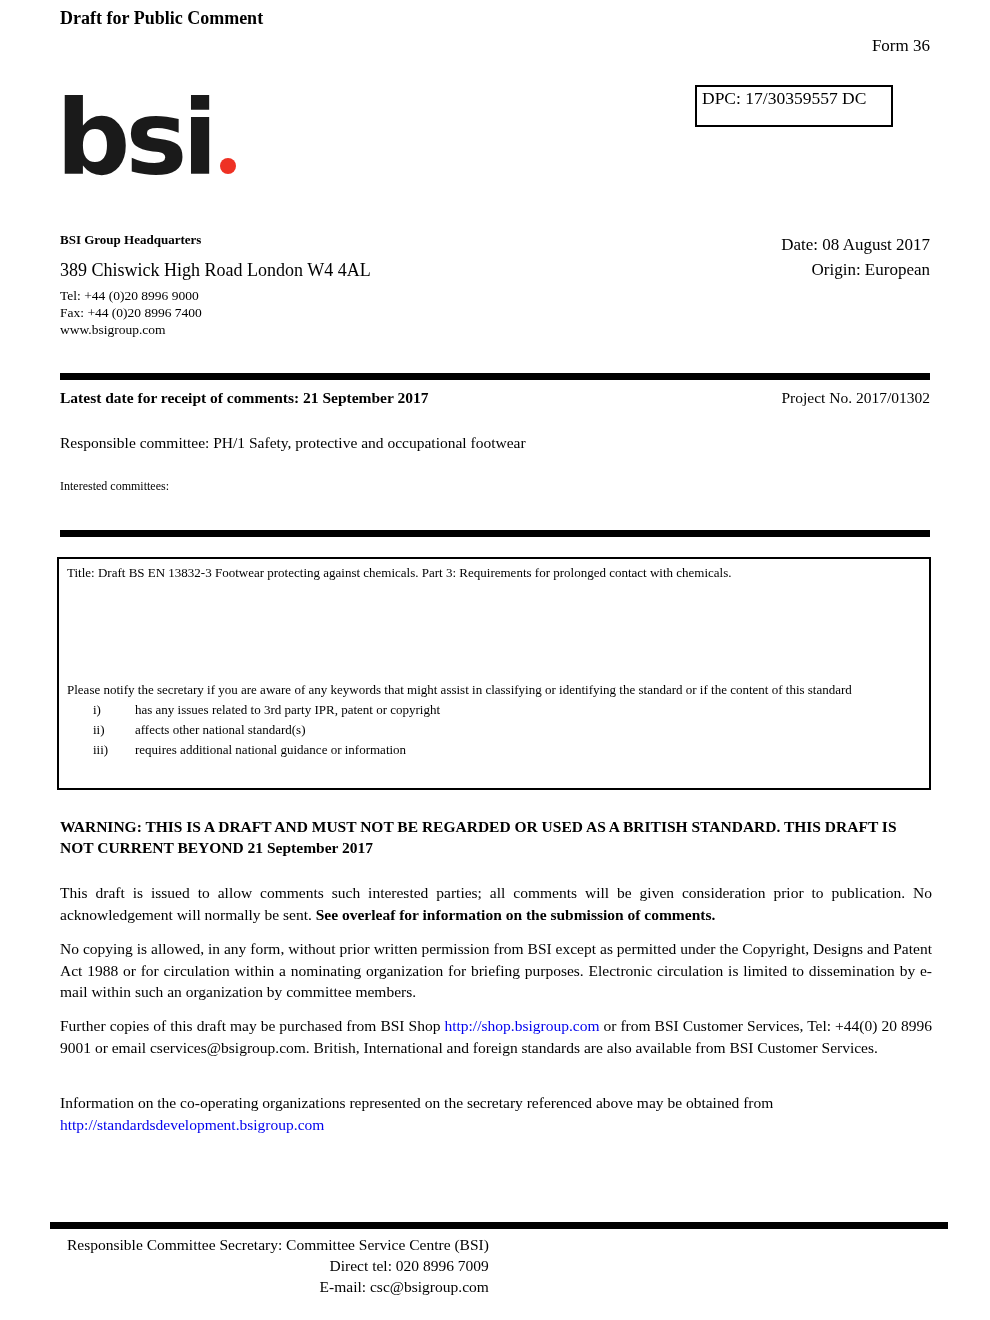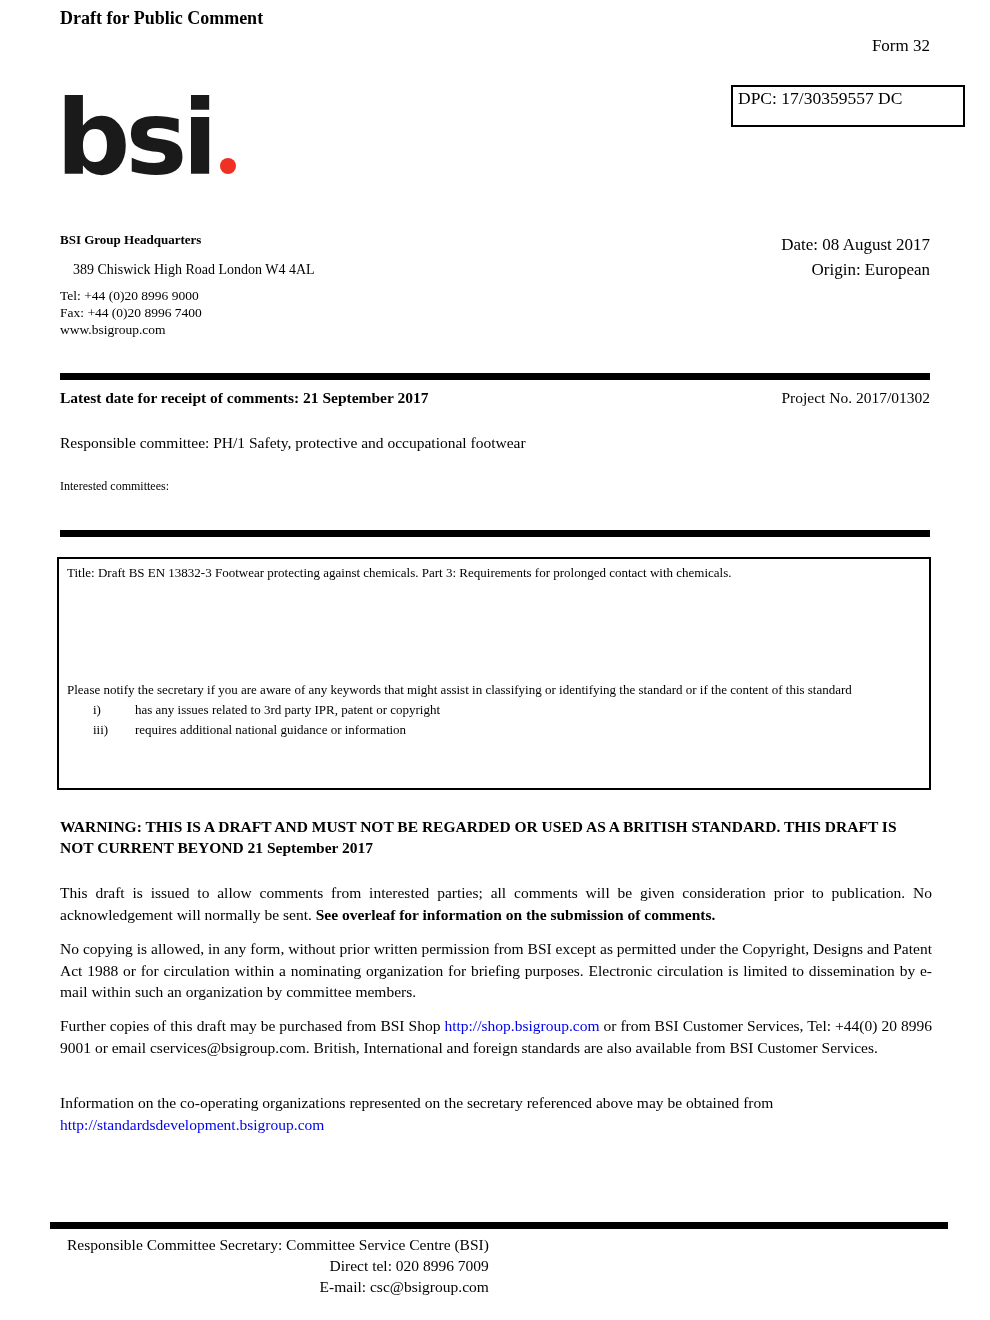--- a/index.html
+++ b/index.html
@@ -9,37 +9,37 @@
     background: #ffffff; color: #000000;
     font-family: "Liberation Serif", serif;
     position: relative; overflow: hidden;
   }
   .abs { position: absolute; }
 
   .draft-label { left: 60px; top: 8px; font-size: 18px; font-weight: bold; }
   .form-no { top: 36px; right: 60px; font-size: 17px; }
 
   .dpc-box {
-    left: 731px; top: 85px; width: 234px; height: 42px;
+    left: 695px; top: 85px; width: 198px; height: 42px;
     border: 2px solid #000; padding: 1px 5px; font-size: 17.5px;
   }
 
   .logo { left: 56px; top: 86px; line-height: 1; white-space: nowrap; }
   .logo-text {
     font-family: "DejaVu Sans", sans-serif; font-weight: bold;
     font-size: 104px; letter-spacing: -5px; color: #1a1a1a; margin-top: 28px;
   }
   .logo-dot {
     display: inline-block; width: 16px; height: 16px;
     border-radius: 50%; background: #ee3124; margin-left: 7px;
   }
 
   .hq { left: 60px; top: 232px; font-size: 13.5px; line-height: 16px; }
   .hq-title { font-weight: bold; font-size: 13px; }
-  .hq-address { margin-top: 14px; font-size: 14px; margin-left: 13px; }
+  .hq-address { margin-top: 14px; font-size: 18px; }
   .hq-tel { margin-top: 10px; }
   .hq-fax { margin-top: 1px; }
   .hq-web { margin-top: 1px; }
 
   .date-origin { right: 60px; top: 232px; text-align: right; font-size: 17px; line-height: 25px; }
 
   .rule { background: #000; height: 7px; }
   .rule1 { left: 60px; top: 373px; width: 870px; }
   .rule2 { left: 60px; top: 530px; width: 870px; }
   .rule3 { left: 50px; top: 1222px; width: 898px; }
@@ -72,21 +72,21 @@
   .p-info { top: 1092px; text-align: left; }
   .bold { font-weight: bold; }
   a.doc-link { color: #0000ee; text-decoration: none; cursor: pointer; }
 
   .footer { left: 67px; top: 1234px; font-size: 15.5px; line-height: 21px; text-align: right; }
 </style>
 </head>
 <body>
 
 <div class="abs draft-label">Draft for Public Comment</div>
-<div class="abs form-no">Form 32</div>
+<div class="abs form-no">Form 36</div>
 
 <div class="abs dpc-box">
   <span>DPC: 17/30359557 DC</span>
 </div>
 
 <div class="abs logo">
   <span class="logo-text">bsi</span><span class="logo-dot"></span>
 </div>
 
 <div class="abs hq">
@@ -115,29 +115,33 @@
 <div class="abs rule rule2"></div>
 
 <div class="abs title-box">
   <p class="box-title">Title: Draft BS EN 13832-3 Footwear protecting against chemicals. Part 3: Requirements for prolonged contact with chemicals.</p>
   <p class="notify">Please notify the secretary if you are aware of any keywords that might assist in classifying or identifying the standard or if the content of this standard</p>
   <div class="kw-item">
     <span class="kw-marker">i)</span>
     <span>has any issues related to 3rd party IPR, patent or copyright</span>
   </div>
   <div class="kw-item">
+    <span class="kw-marker">ii)</span>
+    <span>affects other national standard(s)</span>
+  </div>
+  <div class="kw-item">
     <span class="kw-marker">iii)</span>
     <span>requires additional national guidance or information</span>
   </div>
 </div>
 
 <div class="abs warning">WARNING: THIS IS A DRAFT AND MUST NOT BE REGARDED OR USED AS A BRITISH STANDARD. THIS DRAFT IS NOT CURRENT BEYOND 21 September 2017</div>
 
 <div class="abs para p-draft-issued">
-  <span>This draft is issued to allow comments from interested parties; all comments will be given consideration prior to publication. No acknowledgement will normally be sent. </span><span class="bold">See overleaf for information on the submission of comments.</span>
+  <span>This draft is issued to allow comments such interested parties; all comments will be given consideration prior to publication. No acknowledgement will normally be sent. </span><span class="bold">See overleaf for information on the submission of comments.</span>
 </div>
 
 <div class="abs para p-no-copying">No copying is allowed, in any form, without prior written permission from BSI except as permitted under the Copyright, Designs and Patent Act 1988 or for circulation within a nominating organization for briefing purposes. Electronic circulation is limited to dissemination by e-mail within such an organization by committee members.</div>
 
 <div class="abs para p-further">
   <span>Further copies of this draft may be purchased from BSI Shop </span><a class="doc-link">http://shop.bsigroup.com</a><span> or from BSI Customer Services, Tel: +44(0) 20 8996 9001 or email cservices@bsigroup.com. British, International and foreign standards are also available from BSI Customer Services.</span>
 </div>
 
 <div class="abs para p-info">
   <span>Information on the co-operating organizations represented on the secretary referenced above may be obtained from </span><br>

